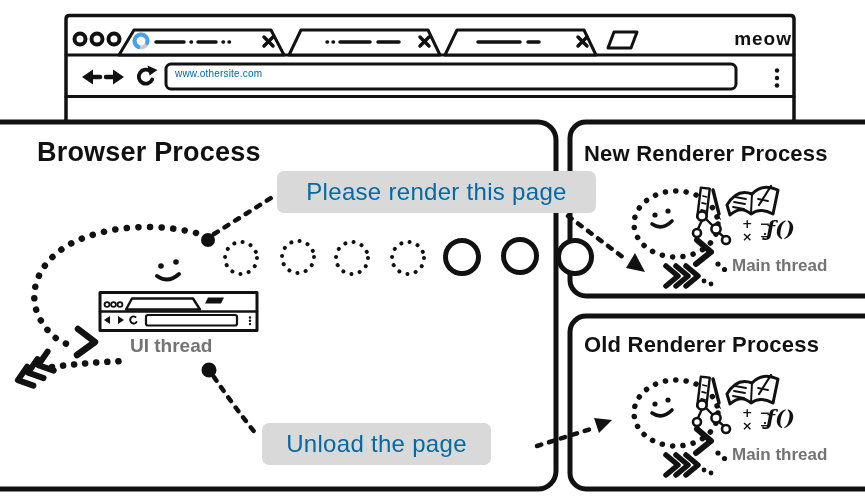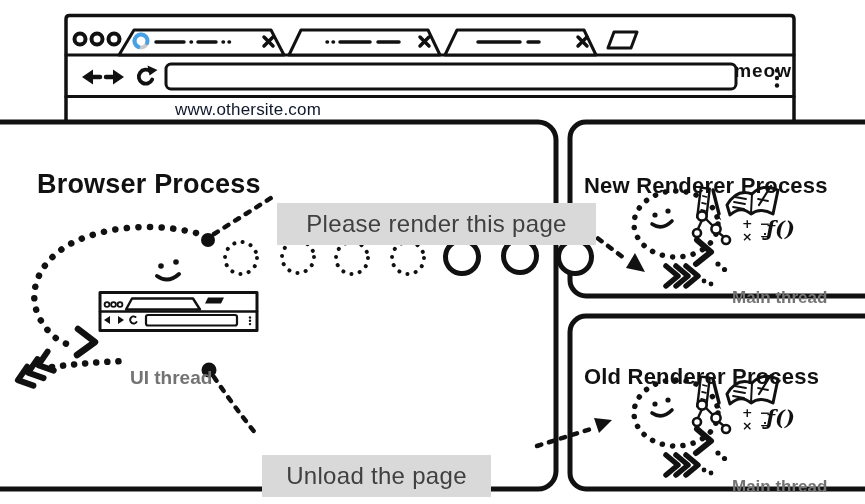--- a/index.html
+++ b/index.html
@@ -1,31 +1,31 @@
 <!DOCTYPE html>
 <html><head>
 <meta charset="utf-8">
 <style>
   html,body{margin:0;padding:0;background:#fff;}
   #stage{
     position:relative;width:865px;height:504px;background:#fff;overflow:hidden;
     font-family:"Liberation Sans",sans-serif;color:#111;
   }
   #stage svg{position:absolute;left:0;top:0;}
-  .abs{position:absolute;margin-top:32px;}
+  .abs{position:absolute;}
   .title-lg{font-size:27px;font-weight:bold;letter-spacing:.2px;}
   .title-md{font-size:22px;font-weight:bold;letter-spacing:.2px;}
   .msg{
     background:#d9d9d9;display:flex;align-items:center;justify-content:center;
-    font-size:24px;color:#404040;letter-spacing:.3px;
+    font-size:24px;color:#0369a1;letter-spacing:.3px;border-radius:7px;
   }
   .thread-label{font-size:19px;font-weight:600;color:#737373;}
   .thread-label.small{font-size:17px;}
   .brand{font-size:19px;font-weight:bold;letter-spacing:1px;}
-  .url-text{font-size:17px;letter-spacing:.2px;color:#0f172a;}
+  .url-text{font-size:10px;letter-spacing:.2px;color:#0369a1;}
   .math-glyph{font-family:"DejaVu Sans",sans-serif;font-weight:bold;font-size:12.5px;letter-spacing:1.5px;fill:#111;}
   .fn-glyph{font-family:"DejaVu Serif",serif;font-style:italic;font-weight:bold;font-size:21px;fill:#111;}
   
   .ln{stroke:#111;fill:none;stroke-linecap:round;stroke-linejoin:round;}
   .fill{fill:#111;stroke:none;}
   .wfill{fill:#fff;}
 </style>
 </head>
 <body>
 

